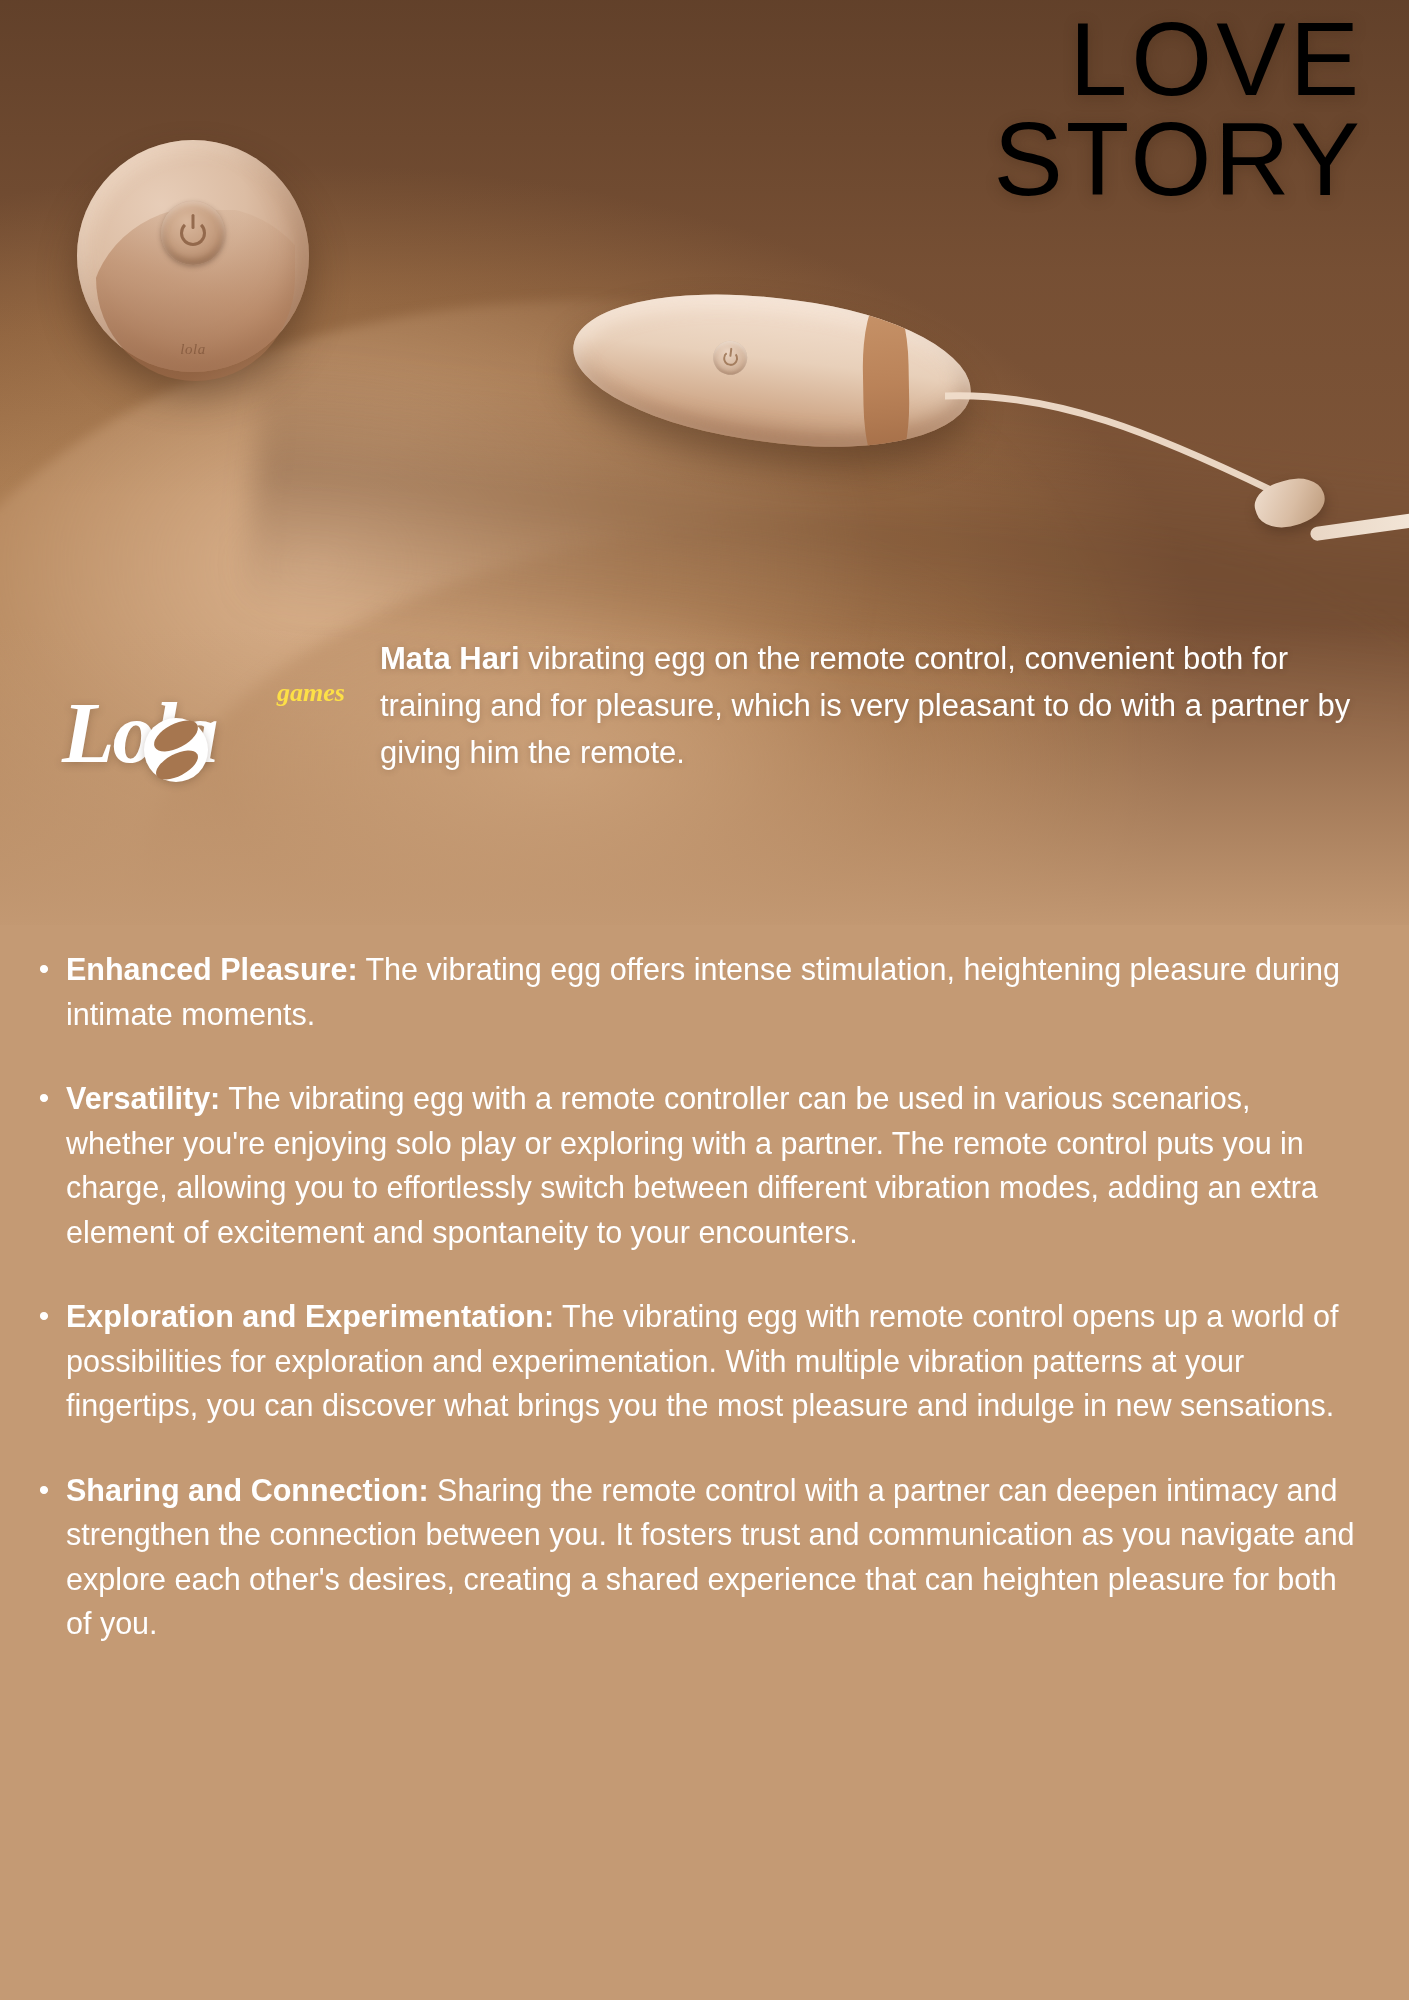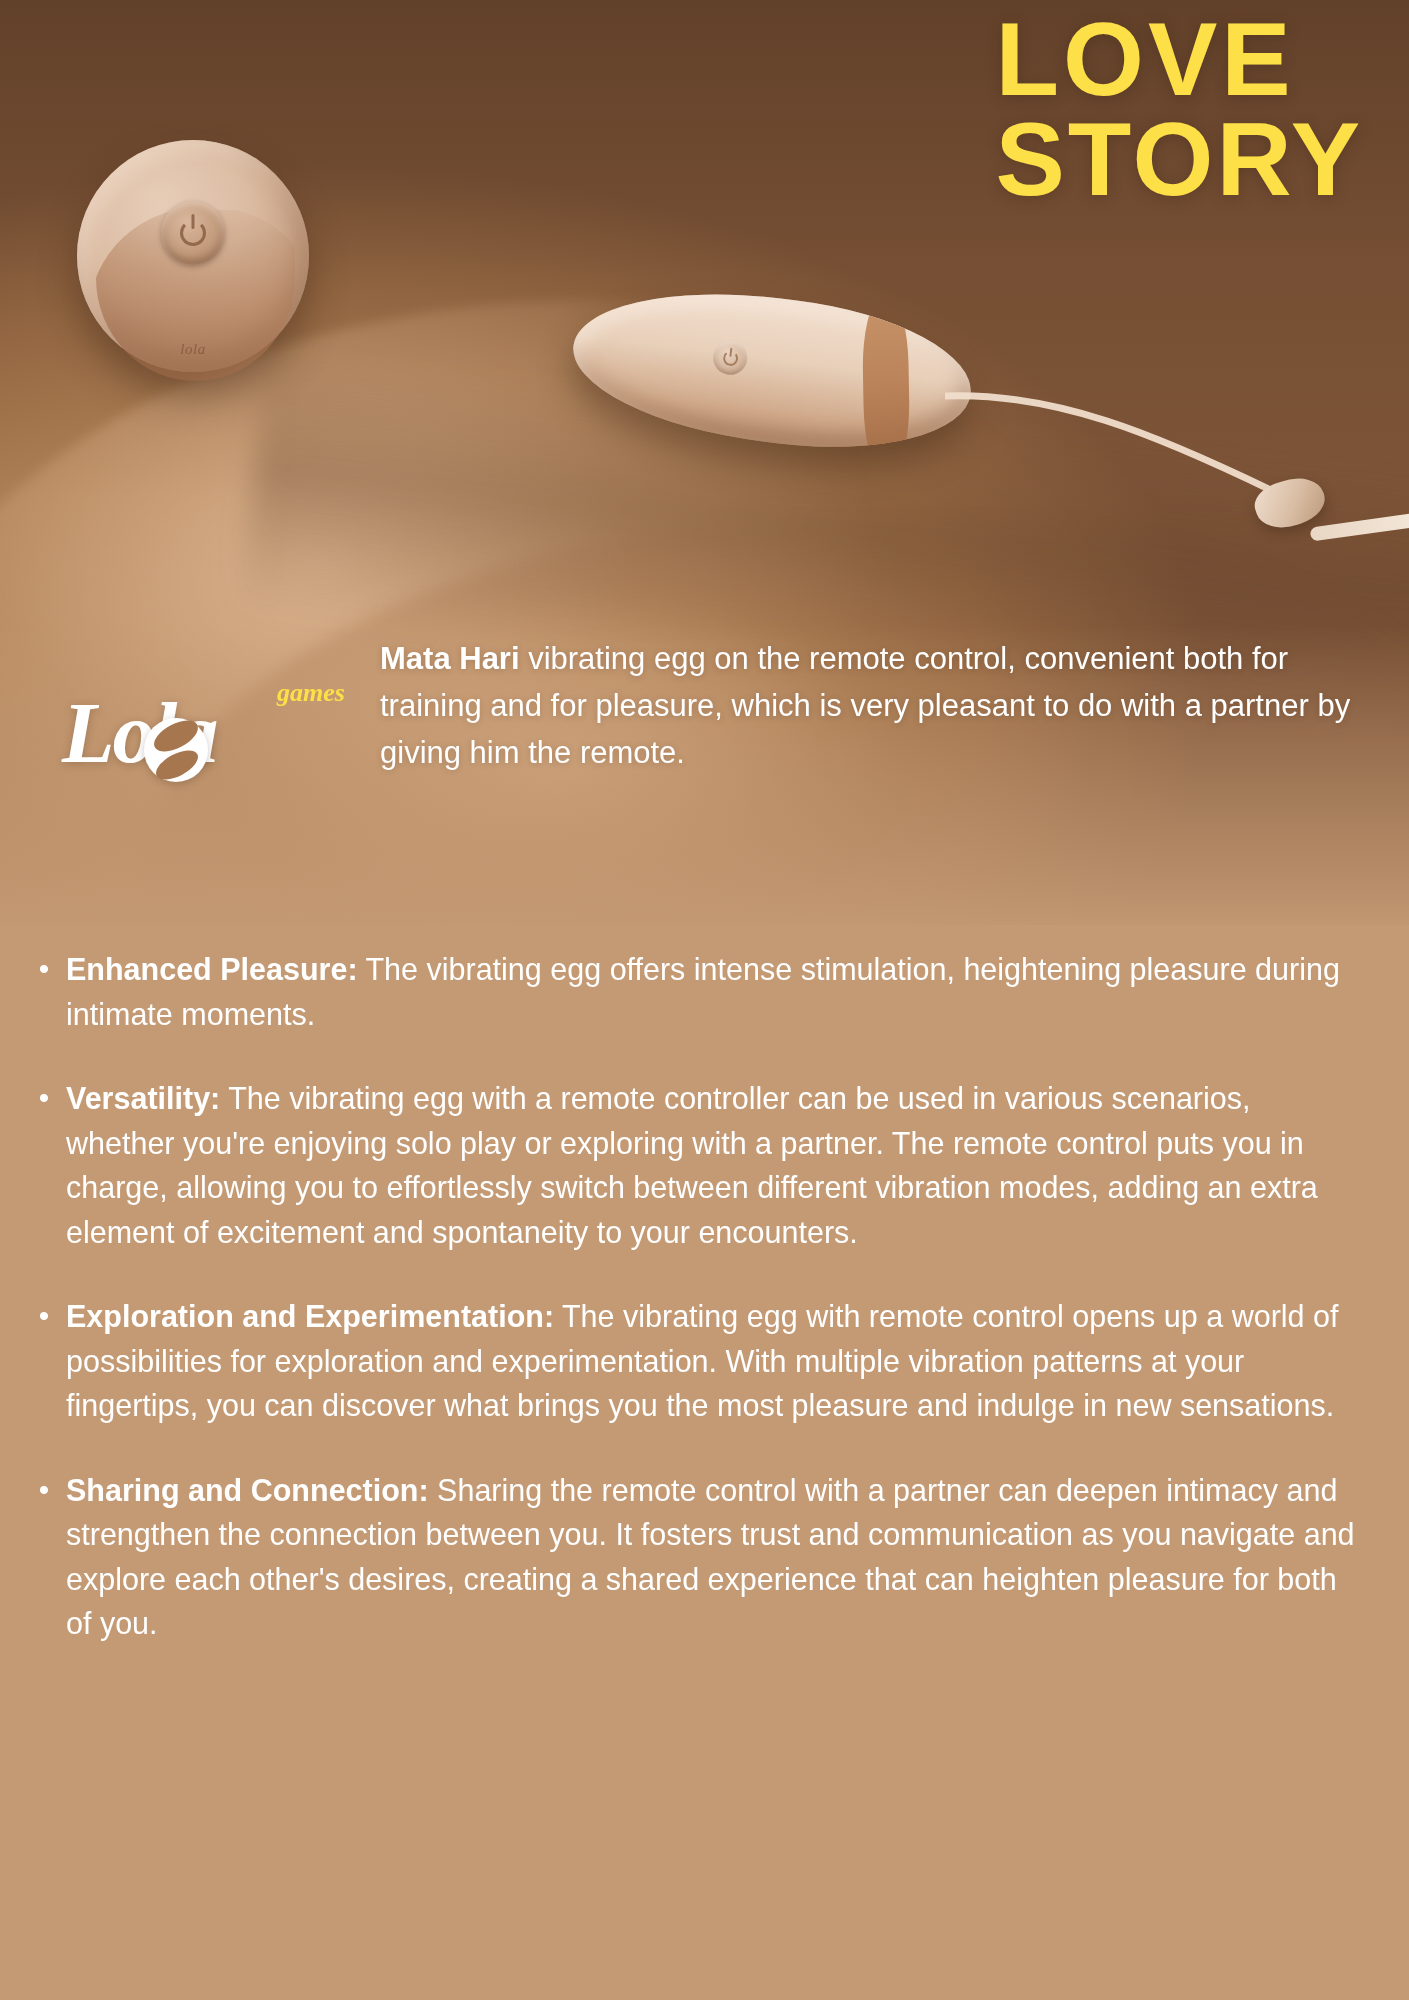--- a/index.html
+++ b/index.html
@@ -233,23 +233,24 @@
     background: linear-gradient(to right, #e9d6c4, #f3e6d8);
     border-radius: 8px;
     transform: rotate(-8deg);
   }
 
   
   .love-story {
     position: absolute;
     right: 46px;
     top: 10px;
-    color: #fde047;
+    text-align: right;
+    color: #000000;
     font-family: "Liberation Sans", sans-serif;
-    font-weight: 700;
+    font-weight: 400;
     line-height: 0.96;
     letter-spacing: 4px;
     text-shadow: 0 2px 14px rgba(60,36,20,0.35);
   }
   .love-story .ls-line {
     display: block;
     font-size: 104px;
   }
   .love-story .ls-line.two {
     font-size: 104px;

